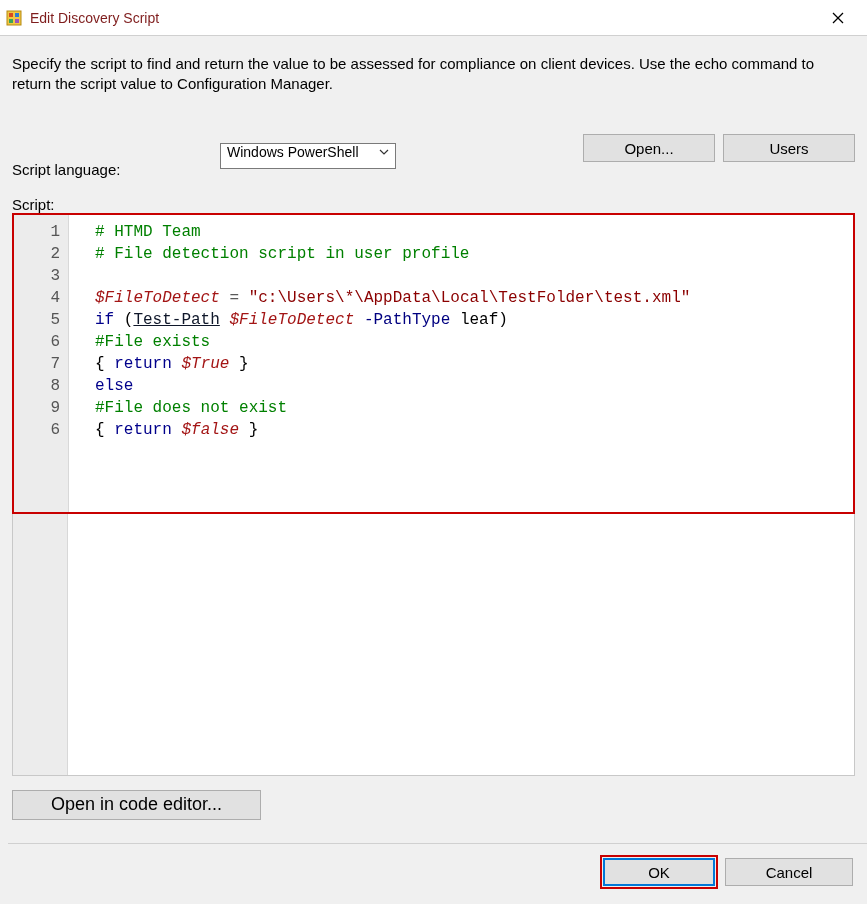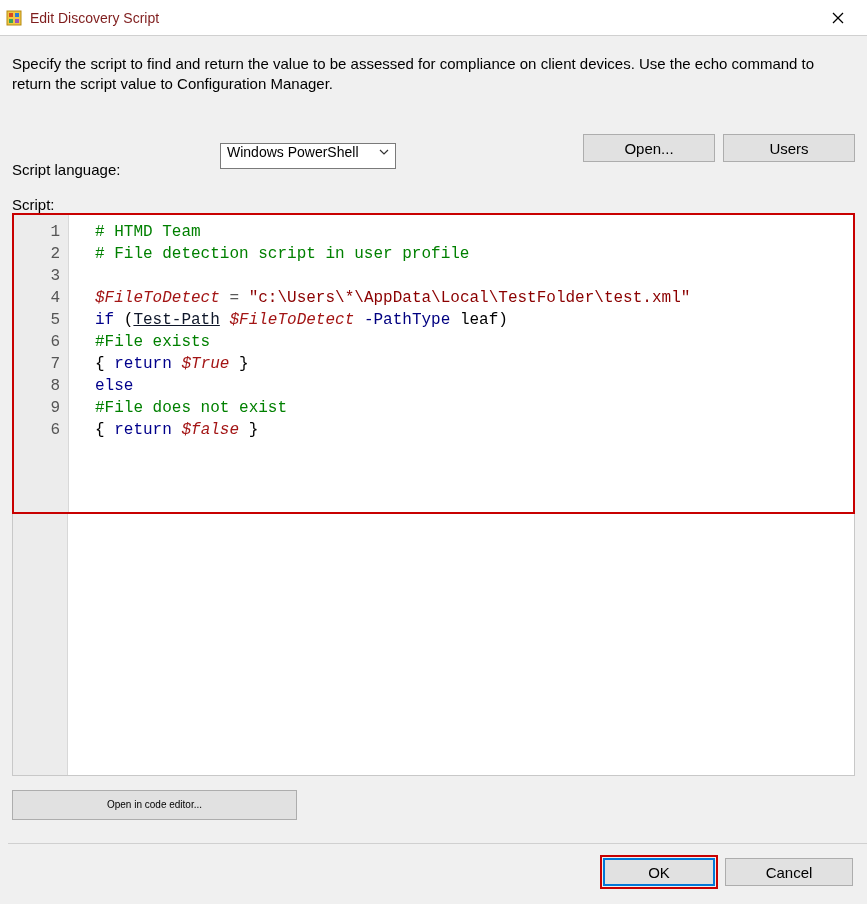--- a/index.html
+++ b/index.html
@@ -134,25 +134,25 @@
     height:262px;
     margin-bottom:14px;
     display:flex;
   }
   .editor-lower .gutter-empty {
     background: #ececec;
     border-right: 1px solid #d8d8d8;
     width:55px;
   }
   .open-editor-btn {
-    width: 285px;
+    width: 249px;
     height: 30px;
     background: #e1e1e1;
     border: 1px solid #adadad;
-    font-size: 10px;
+    font-size: 18px;
     display: inline-flex;
     align-items: center;
     justify-content: center;
     cursor: pointer;
   }
   .footer {
     position: absolute;
     left: 8px; right: 0; bottom: 0;
     border-top: 1px solid #d0d0d0;
     padding: 14px 14px 18px 14px;

